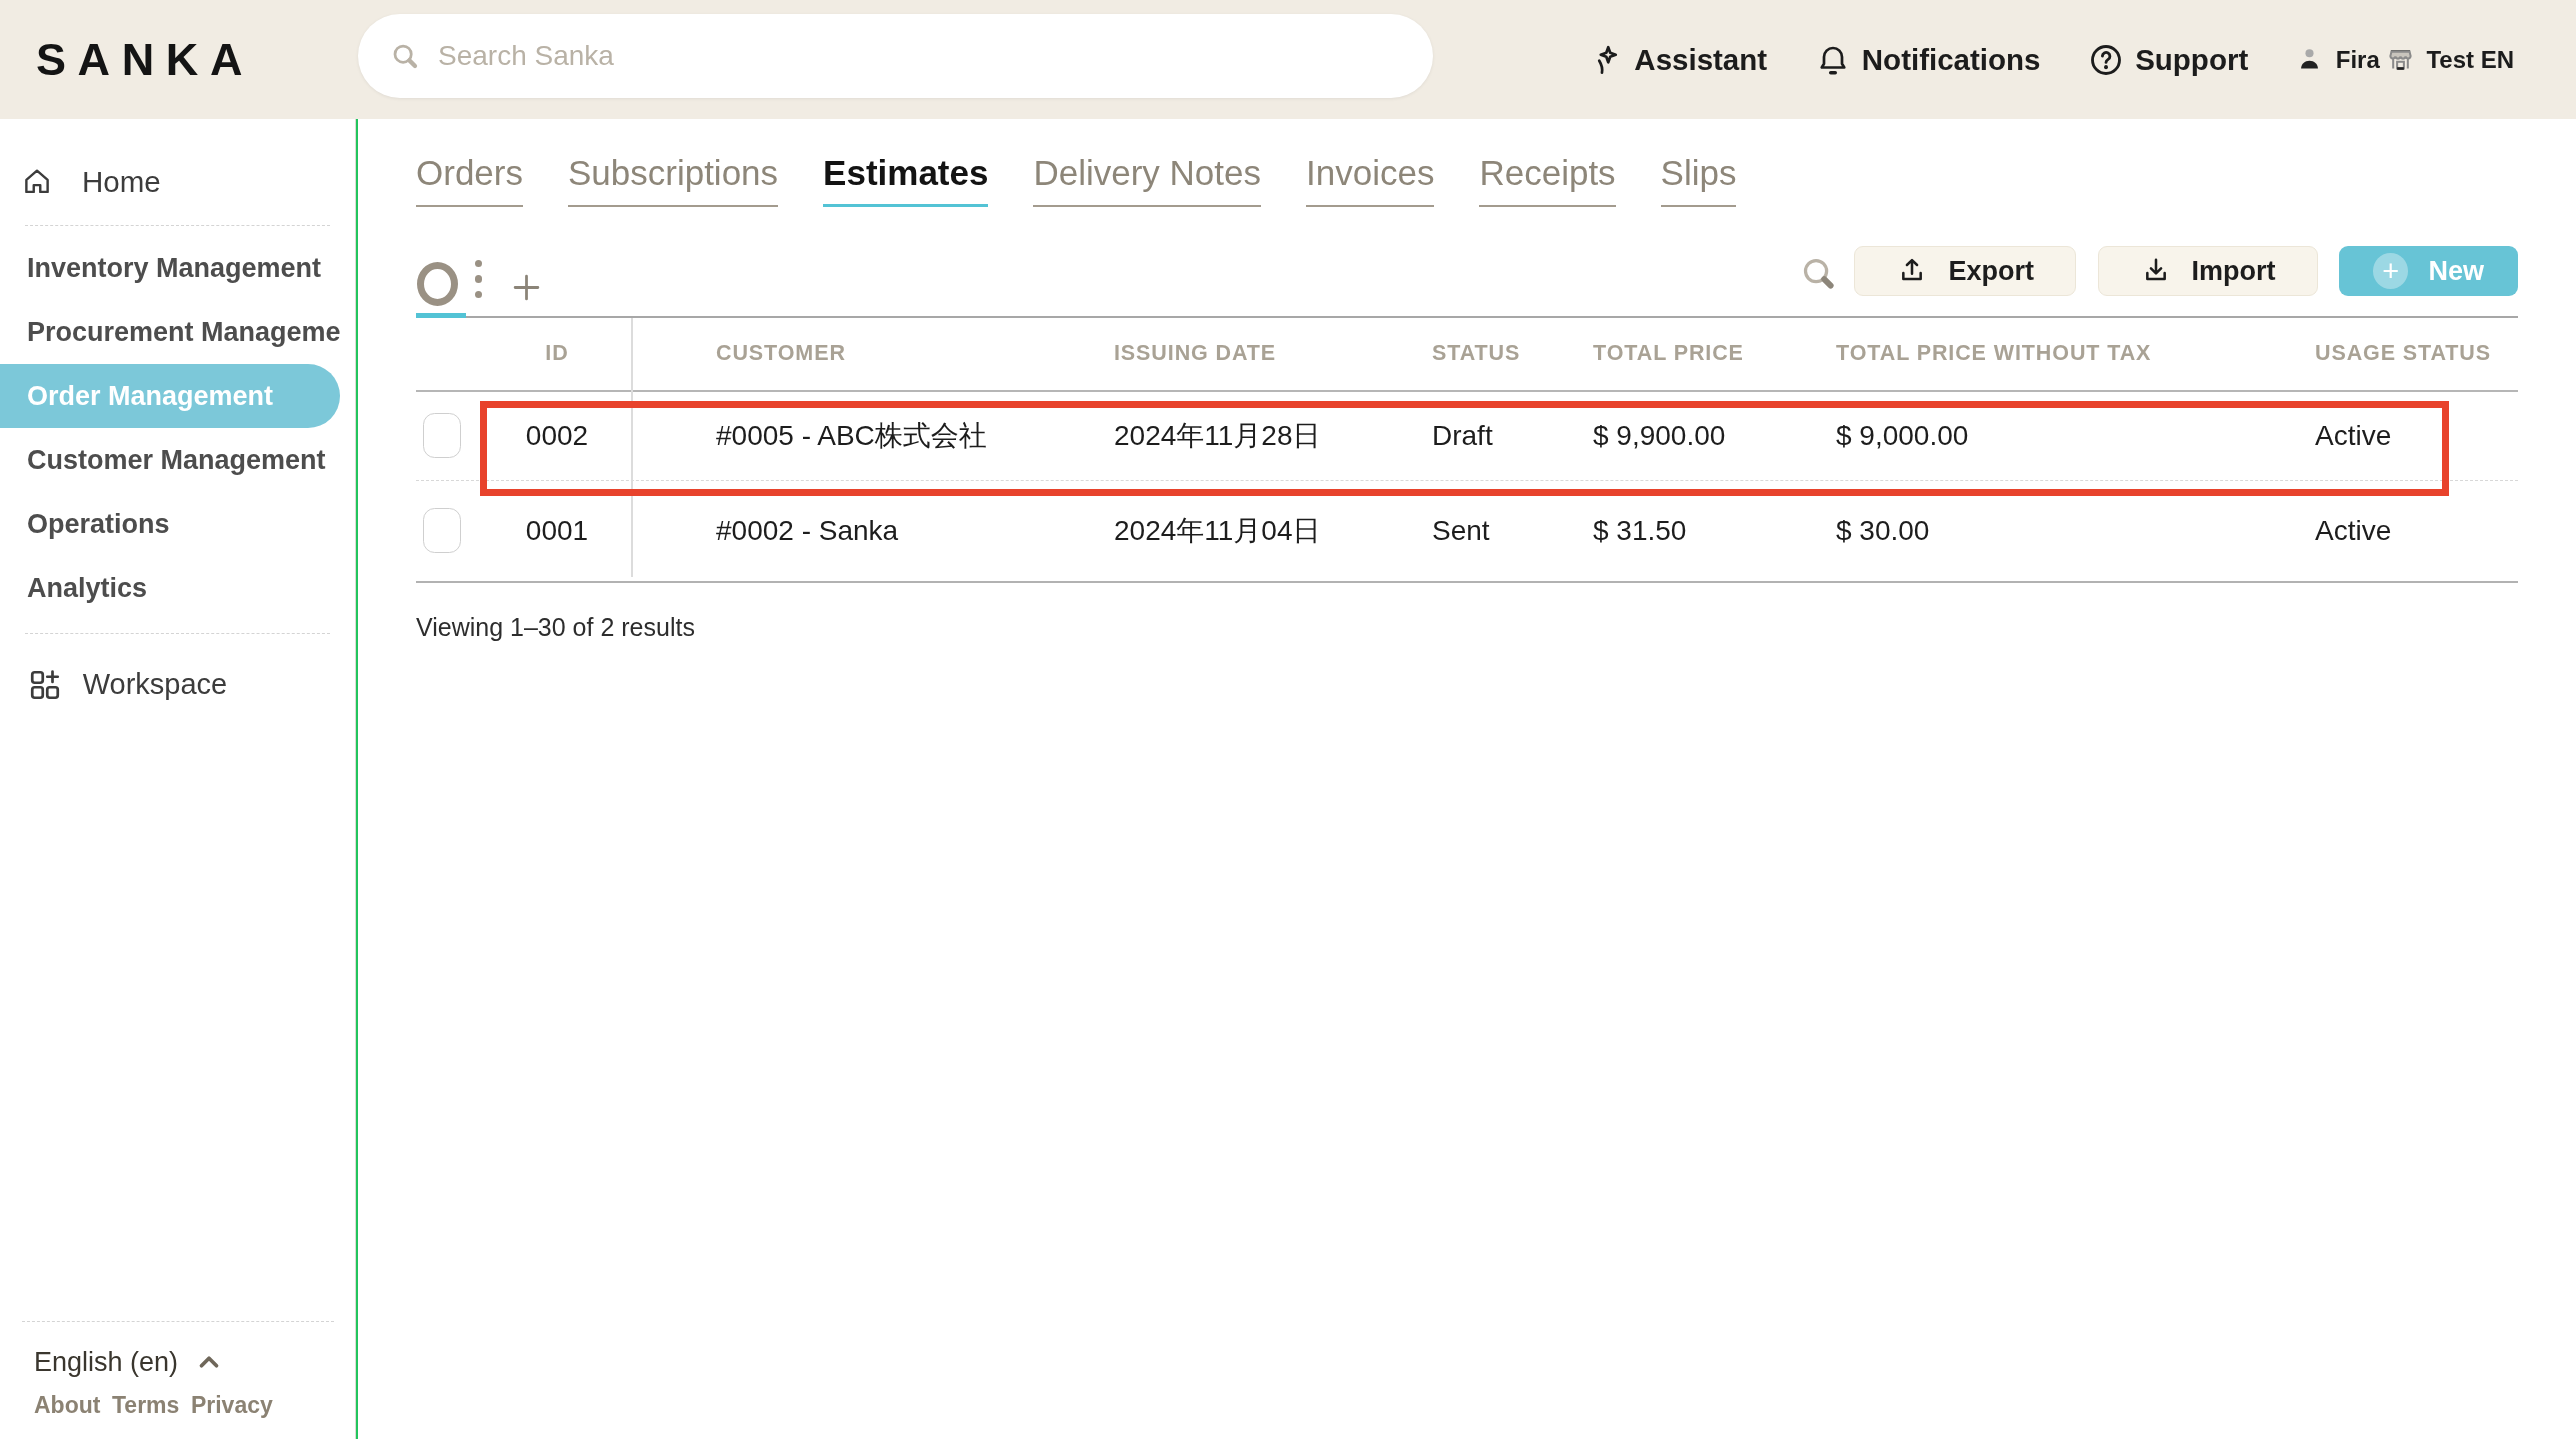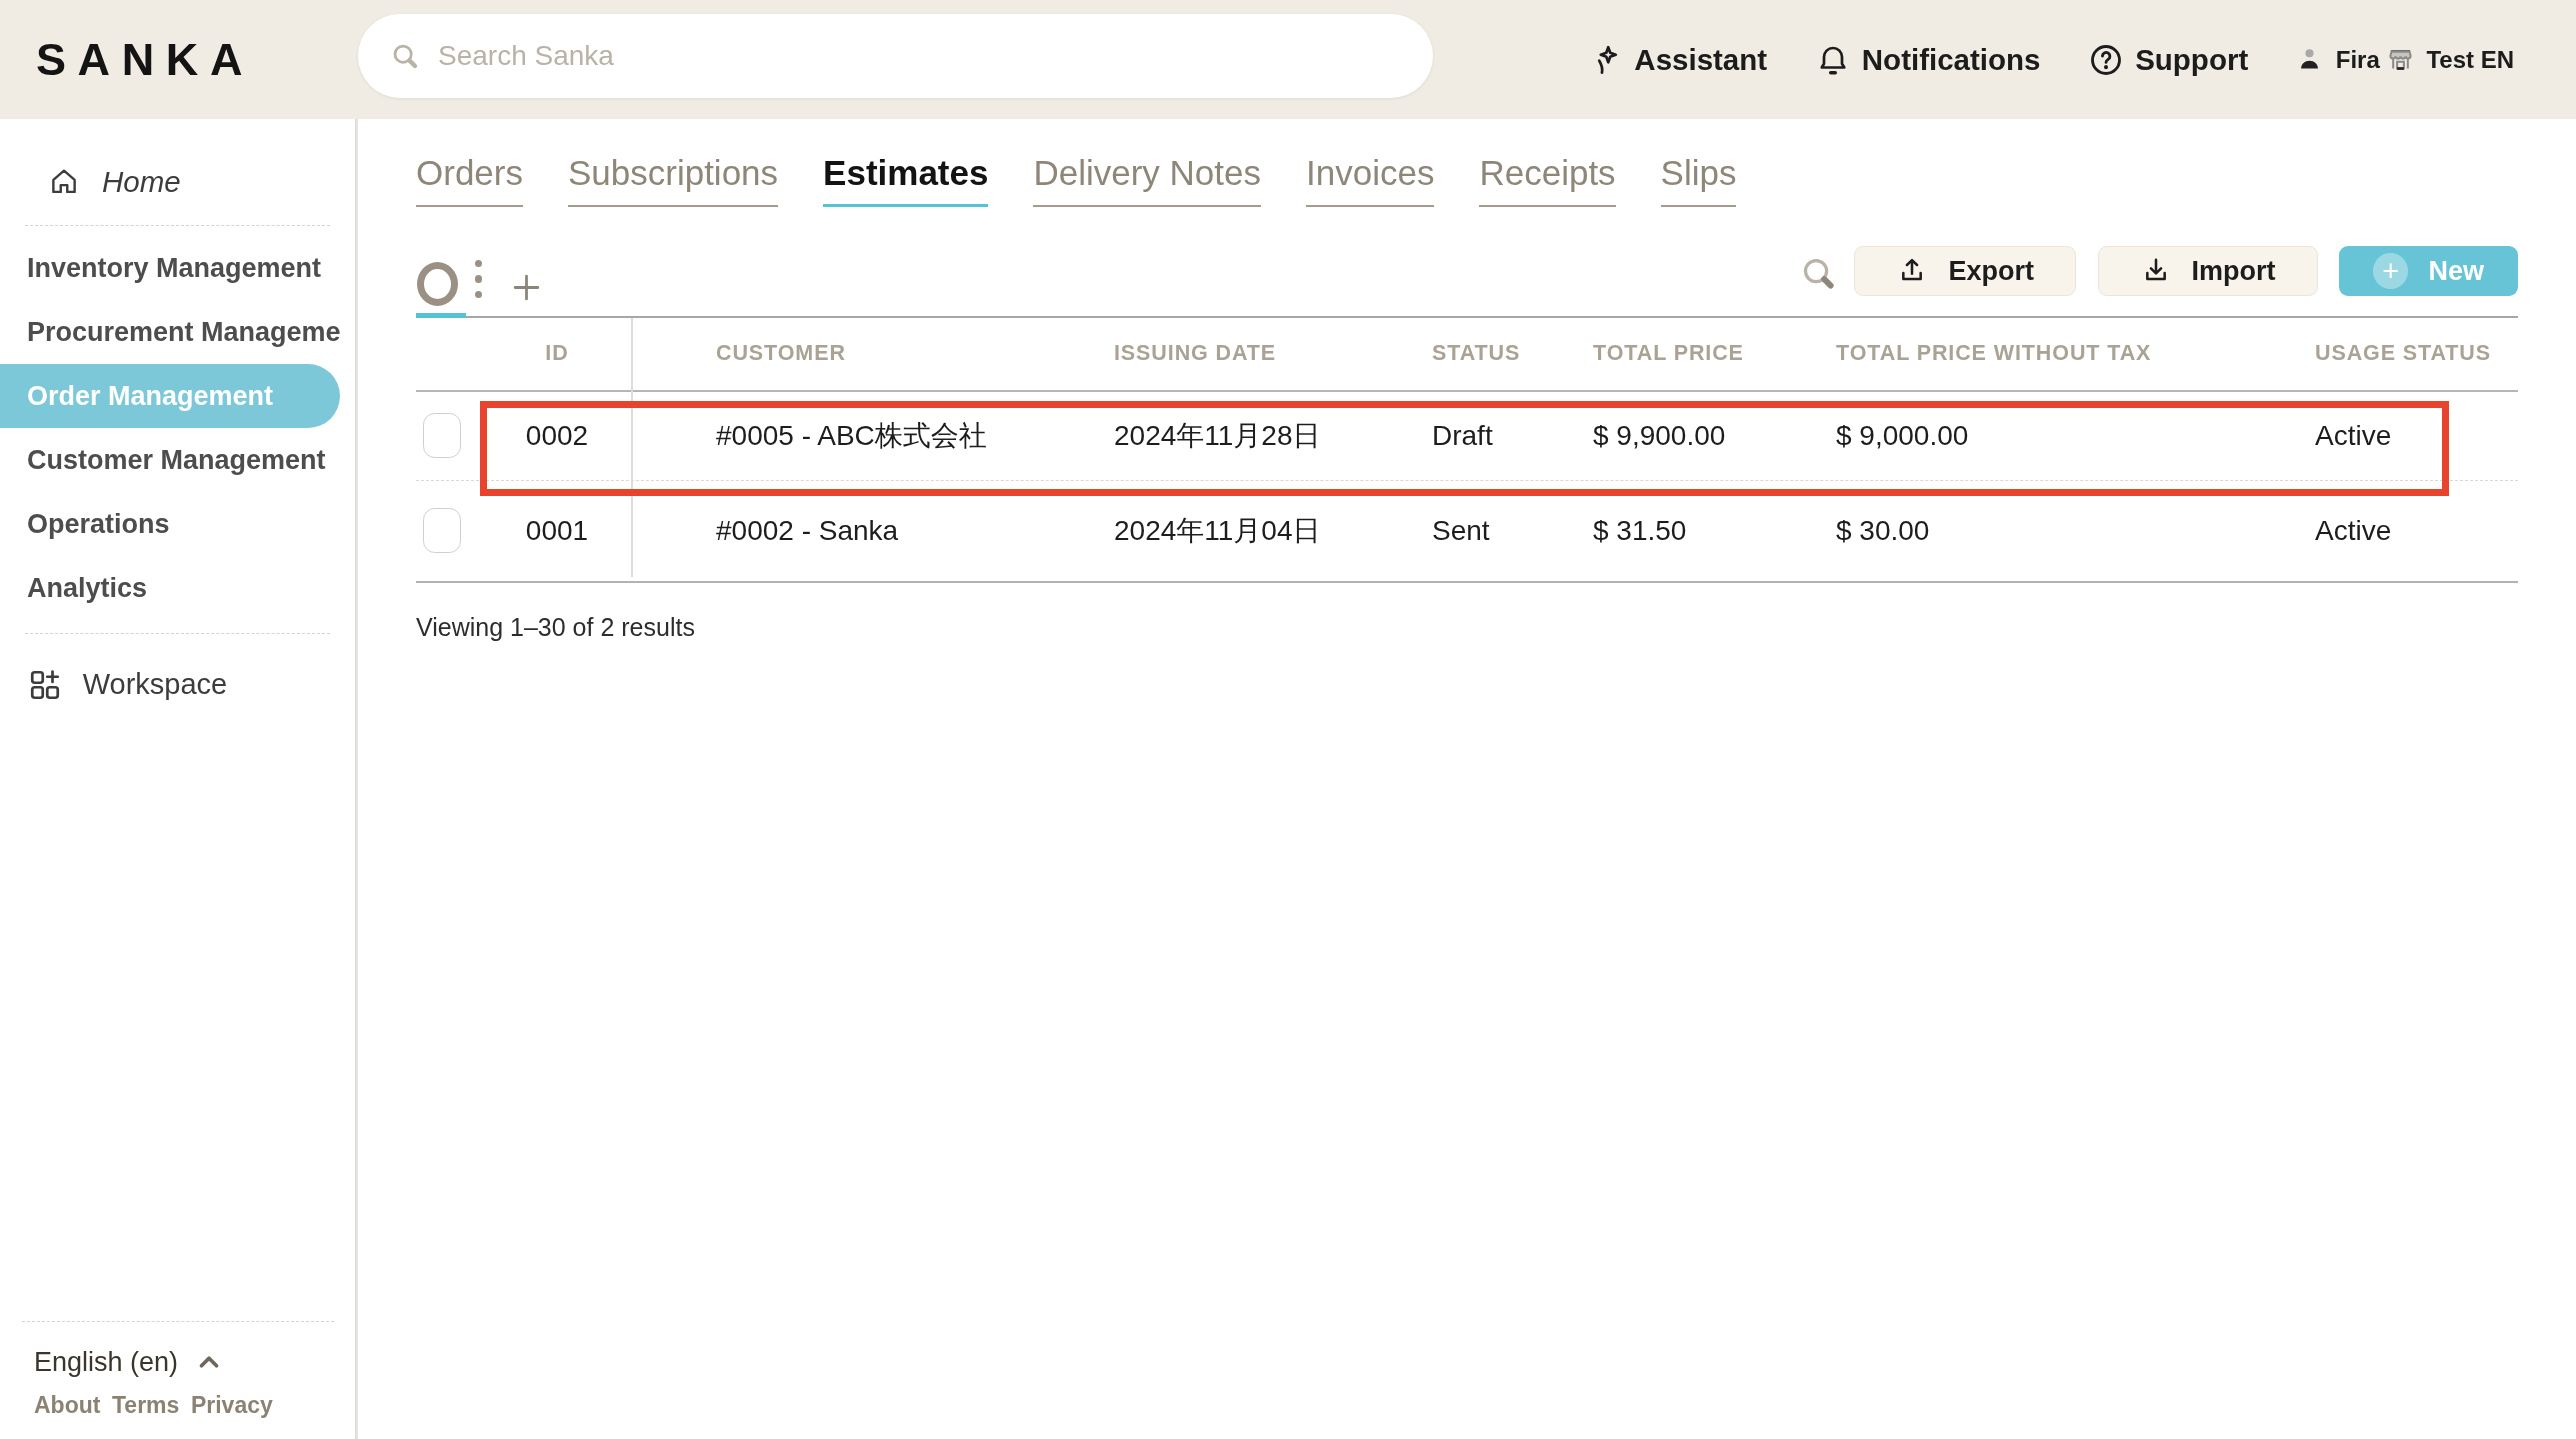--- a/index.html
+++ b/index.html
@@ -1,38 +1,38 @@
 <!DOCTYPE html>
 <html style="font-size:14.3px"><head>
 <meta charset="utf-8">
 <style>
   html,body{margin:0;padding:0;background:#fff;}
-  .app{position:relative;width:2576px;height:1439px;overflow:hidden;background:#e5e5e5;
+  .app{position:relative;width:2576px;height:1439px;overflow:hidden;background:#22c55e;
        font-family:"Liberation Sans",sans-serif;color:#1d1d1d;}
 
   
   .topbar{position:absolute;top:0;left:0;width:2576px;height:119px;background:#f1ece3;}
   .logo{position:absolute;left:36px;top:0;height:119px;display:flex;align-items:center;
         font-size:45px;font-weight:bold;letter-spacing:11.6px;color:#141414;}
   .search{position:absolute;left:358px;top:14.3px;width:1075px;height:84px;background:#fff;
           border-radius:43px;display:flex;align-items:center;gap:16px;padding:0 32px;
           box-sizing:border-box;box-shadow:0 0.9px 3.6px rgba(0,0,0,.07);}
   .search input{border:none;outline:none;background:transparent;font-size:28px;width:100%;
           font-family:"Liberation Sans",sans-serif;color:#444;}
   .search input::placeholder{color:#b9b2a6;}
   .topnav{position:absolute;right:62px;top:0;height:119px;display:flex;align-items:center;gap:48px;}
   .nav-item{display:flex;align-items:center;gap:10.7px;font-size:29.5px;font-weight:700;color:#1c1c1c;cursor:pointer;justify-content:flex-end;}
   .userblock{display:flex;flex-direction:row;gap:7.2px;}
   .user-row{display:flex;align-items:center;gap:12.5px;font-size:24px;font-weight:700;color:#1c1c1c;cursor:pointer;}
 
   
   .sidebar{position:absolute;top:119px;left:0;width:356px;bottom:0;background:#fff;
            border-right:1.8px solid #dedbd4;box-sizing:border-box;}
-  .home-row{margin-top:32px;height:61px;display:flex;align-items:center;gap:21px;
-            padding-left:47px;font-size:29.5px;color:#3c3c3c;cursor:pointer;font-style:italic;}
+  .home-row{margin-top:32px;height:61px;display:flex;align-items:center;gap:28px;
+            padding-left:20px;font-size:29.5px;color:#3c3c3c;cursor:pointer;}
   .side-divider{border-top:1.8px dashed #d4d4d4;margin:12.5px 25px 9px 25px;}
   .side-list{margin-top:10.7px;}
   .side-item{width:340px;height:64px;display:flex;align-items:center;padding-left:27px;
              box-sizing:border-box;font-size:27px;font-weight:700;color:#4d4d4d;
              border-radius:0 32px 32px 0;white-space:nowrap;overflow:hidden;cursor:pointer;}
   .side-item.active{background:#7cc8d9;color:#fff;}
   .workspace-row{margin-top:19.7px;height:63px;display:flex;align-items:center;gap:19.7px;
             padding-left:27px;font-size:29px;color:#3c3c3c;cursor:pointer;}
   .sidebar-footer{position:absolute;left:0;right:0;bottom:0;padding-bottom:19.7px;}
   .footer-divider{border-top:1.8px dashed #d4d4d4;margin:0 21.5px;}

